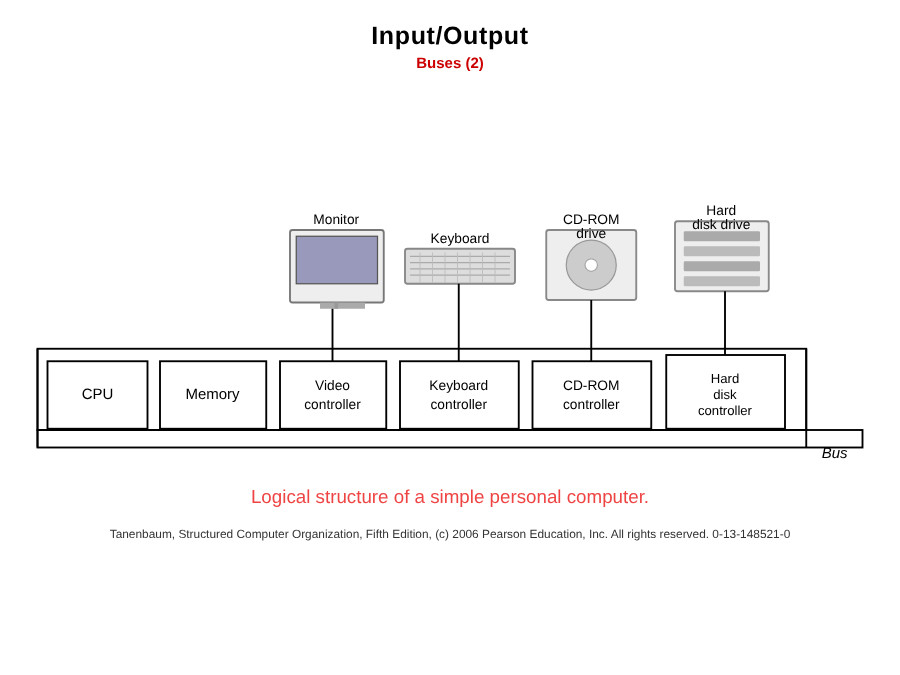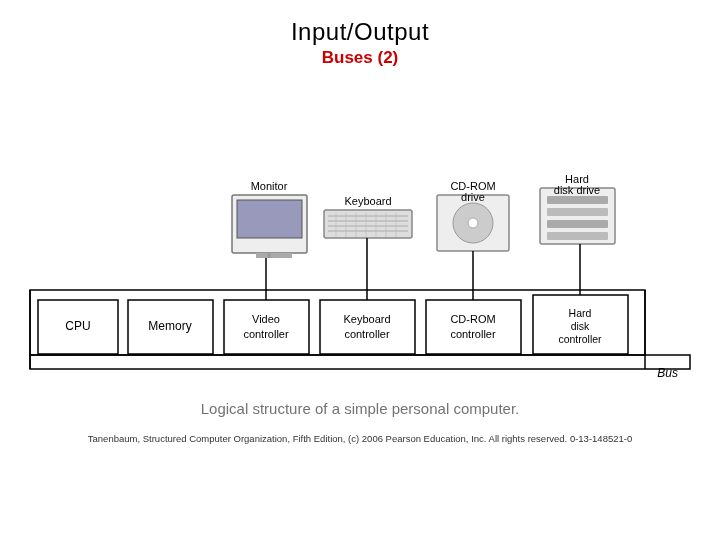--- a/index.html
+++ b/index.html
@@ -8,29 +8,29 @@
       height: 540px;
       background: #fff;
       font-family: Arial, Helvetica, sans-serif;
       overflow: hidden;
       display: flex;
       flex-direction: column;
       align-items: center;
     }
 
     .title {
-      font-size: 24px;
-      font-weight: normal;
+      font-size: 20px;
+      font-weight: bold;
       color: #000;
       margin-top: 18px;
       letter-spacing: 0.5px;
     }
 
     .subtitle {
-      font-size: 17px;
+      font-size: 12px;
       color: #cc0000;
       margin-top: 2px;
       margin-bottom: 8px;
     }
 
     .diagram-container {
       width: 680px;
       height: 310px;
       position: relative;
       margin-top: 4px;
@@ -40,21 +40,21 @@
     .main-svg {
       position: absolute;
       top: 0; left: 0;
       width: 100%;
       height: 100%;
       pointer-events: none;
     }
 
     .caption {
       font-size: 15px;
-      color: #737373;
+      color: #ef4444;
       margin-top: 10px;
       text-align: center;
     }
 
     .footer {
       font-size: 9.5px;
       color: #333;
       margin-top: 16px;
       text-align: center;
     }

